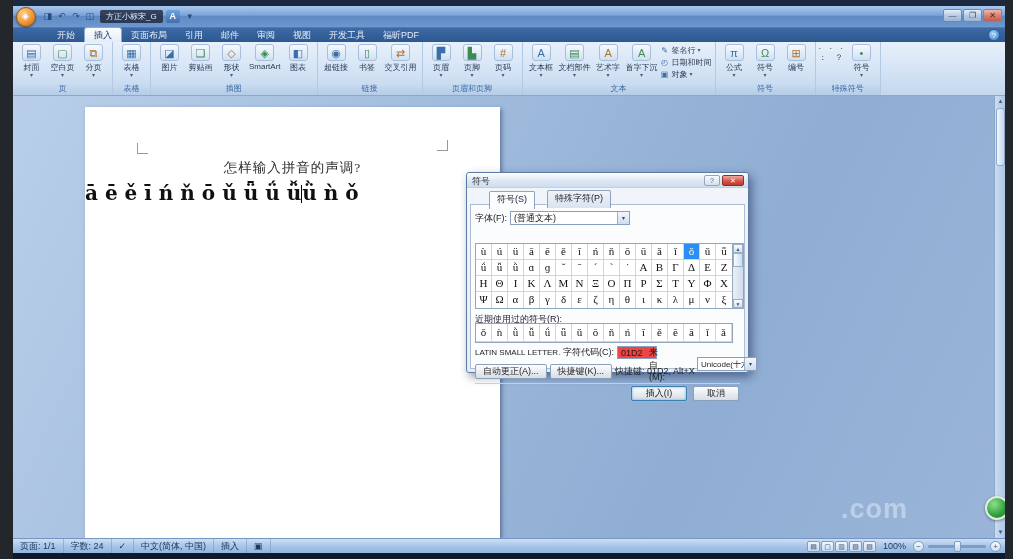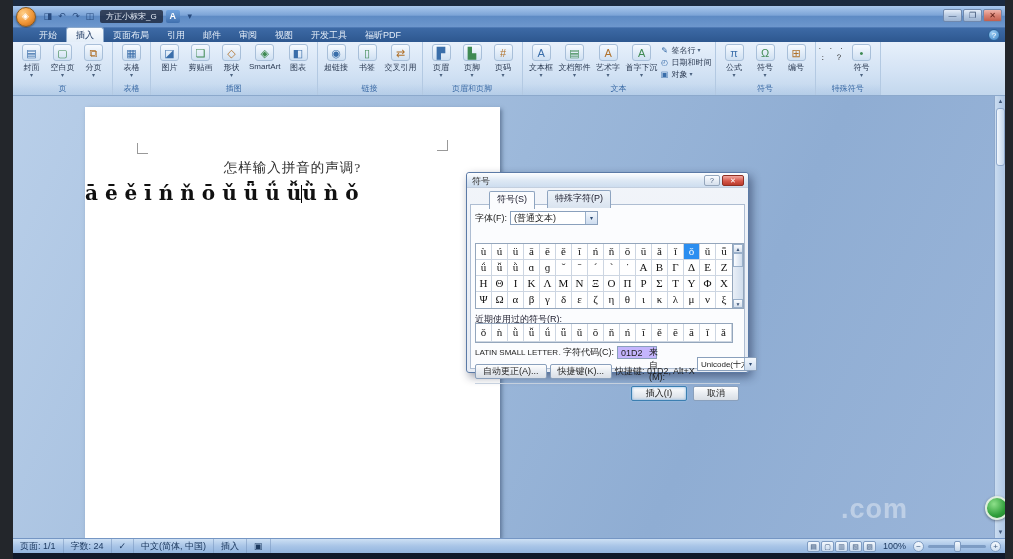--- a/index.html
+++ b/index.html
@@ -33,21 +33,21 @@
   .win-title { position: absolute; left: 0; right: 0; top: 4px; text-align: center;
     font-size: 9.5px; color: #24344e; }
   .win-controls { position: absolute; right: 3px; top: 3px; display: flex; gap: 1px; }
   .win-btn { width: 19px; height: 13px; border: 1px solid #6f88ad; border-radius: 2px;
     background: linear-gradient(#e6eef9, #b9cbe3 50%, #9db4d2);
     font-size: 8px; line-height: 11px; text-align: center; color: #31486b; }
   .win-btn.close { background: linear-gradient(#f0b6ad, #d98273 50%, #c15e4e); color: #5d1d14; }
 
   
   .tabrow { position: absolute; left: 0; top: 22px; right: 0; height: 14px;
-    background: linear-gradient(#3d6aa6, #2d578f); display: flex; align-items: flex-end; padding-left: 17px; }
+    background: linear-gradient(#3d6aa6, #2d578f); display: flex; align-items: flex-end; padding-left: 35px; }
   .tab { font-size: 9px; line-height: 14px; padding: 0 9px; color: #e4edf8; }
   .tab.active { background: linear-gradient(#fbfdff, #e3edf8); color: #1f3a63;
     border-radius: 3px 3px 0 0; border: 1px solid #8ca9cc; border-bottom: none; }
   .ribbon-help { position: absolute; right: 5px; top: 23px; width: 12px; height: 12px; border-radius: 50%;
     background: radial-gradient(circle at 35% 30%, #9fd0f5, #3b82c4); color: #fff; font-size: 8px;
     line-height: 12px; text-align: center; border: 1px solid #2a5e94; z-index: 5; }
 
   
   .ribbon { position: absolute; left: 0; top: 36px; right: 0; height: 54px;
     background: linear-gradient(#e7f0fb, #d4e3f5 55%, #c3d7ed);
@@ -131,21 +131,21 @@
     border: 1px solid #94a6bc; background: linear-gradient(90deg,#e9eff7,#cfdcec); }
   .gs-arrow { position: absolute; left: 0; width: 10px; height: 9px; font-size: 5px; line-height: 9px;
     text-align: center; color: #3c5578; background: linear-gradient(#fafcff,#d5dfec); border: 1px solid #9ab0ca; }
   .gs-thumb { position: absolute; left: 0; top: 9px; width: 10px; height: 14px;
     background: linear-gradient(90deg,#fafcff,#cfdcec); border: 1px solid #9ab0ca; }
   .recent-label { position: absolute; left: 4px; top: 108px; color: #223; }
   .recent-grid { position: absolute; left: 4px; top: 118px; border: 1px solid #94a6bc; background: #fff; display: flex; }
   .recent-grid .sym-cell { height: 18px; line-height: 17px; }
   .char-name { position: absolute; left: 4px; top: 143px; width: 86px; white-space: nowrap; overflow: hidden;
     font-size: 8px; color: #222; }
-  .txtbox { border: 1px solid #8aa0bc; background: #c4b5fd; height: 13px; font-size: 9px; padding: 0 3px;
+  .txtbox { border: 1px solid #8aa0bc; background: #ef4444; height: 13px; font-size: 9px; padding: 0 3px;
     line-height: 12px; }
   .push-btn { border: 1px solid #8aa0bc; border-radius: 2px; height: 15px; padding: 0 7px;
     background: linear-gradient(#fefefe, #e9edf2 50%, #d9dee5); font-size: 9px; line-height: 13px; color: #222; }
   .dlg-sep { position: absolute; left: 4px; right: 4px; top: 178px; border-top: 1px solid #c5d0de; }
   .bottom-btns { position: absolute; right: 5px; top: 181px; display: flex; gap: 6px; }
   .push-btn.default { border: 1px solid #3c7fb1; box-shadow: 0 0 3px #7ab0e0 inset, 0 0 2px #9cc7e8;
     min-width: 56px; }
   .push-btn.cancel { min-width: 46px; text-align: center; }
 
   
@@ -401,21 +401,21 @@
           <div class="dlg-btn close">✕</div>
         </div>
       </div>
       <div class="dlg-tabs" id="dlg-tabs">
           <div class="dlg-tab active">符号(S)</div>
           <div class="dlg-tab">特殊字符(P)</div>
         </div>
       <div class="dlg-body">
         <div class="frow" style="left:4px; top:6px;">
           <span>字体(F):</span>
-          <div class="combo" style="width:88px;gap:13px;">
+          <div class="combo" style="width:120px;gap:13px;">
             <span class="combo-value">(普通文本)</span>
             <span class="combo-arrow">▾</span>
           </div>
         </div>
 
         <div class="sym-grid" id="sym-grid">
             <div class="sym-row">
               <div class="sym-cell">ù</div>
               <div class="sym-cell">ú</div>
               <div class="sym-cell">ü</div>

